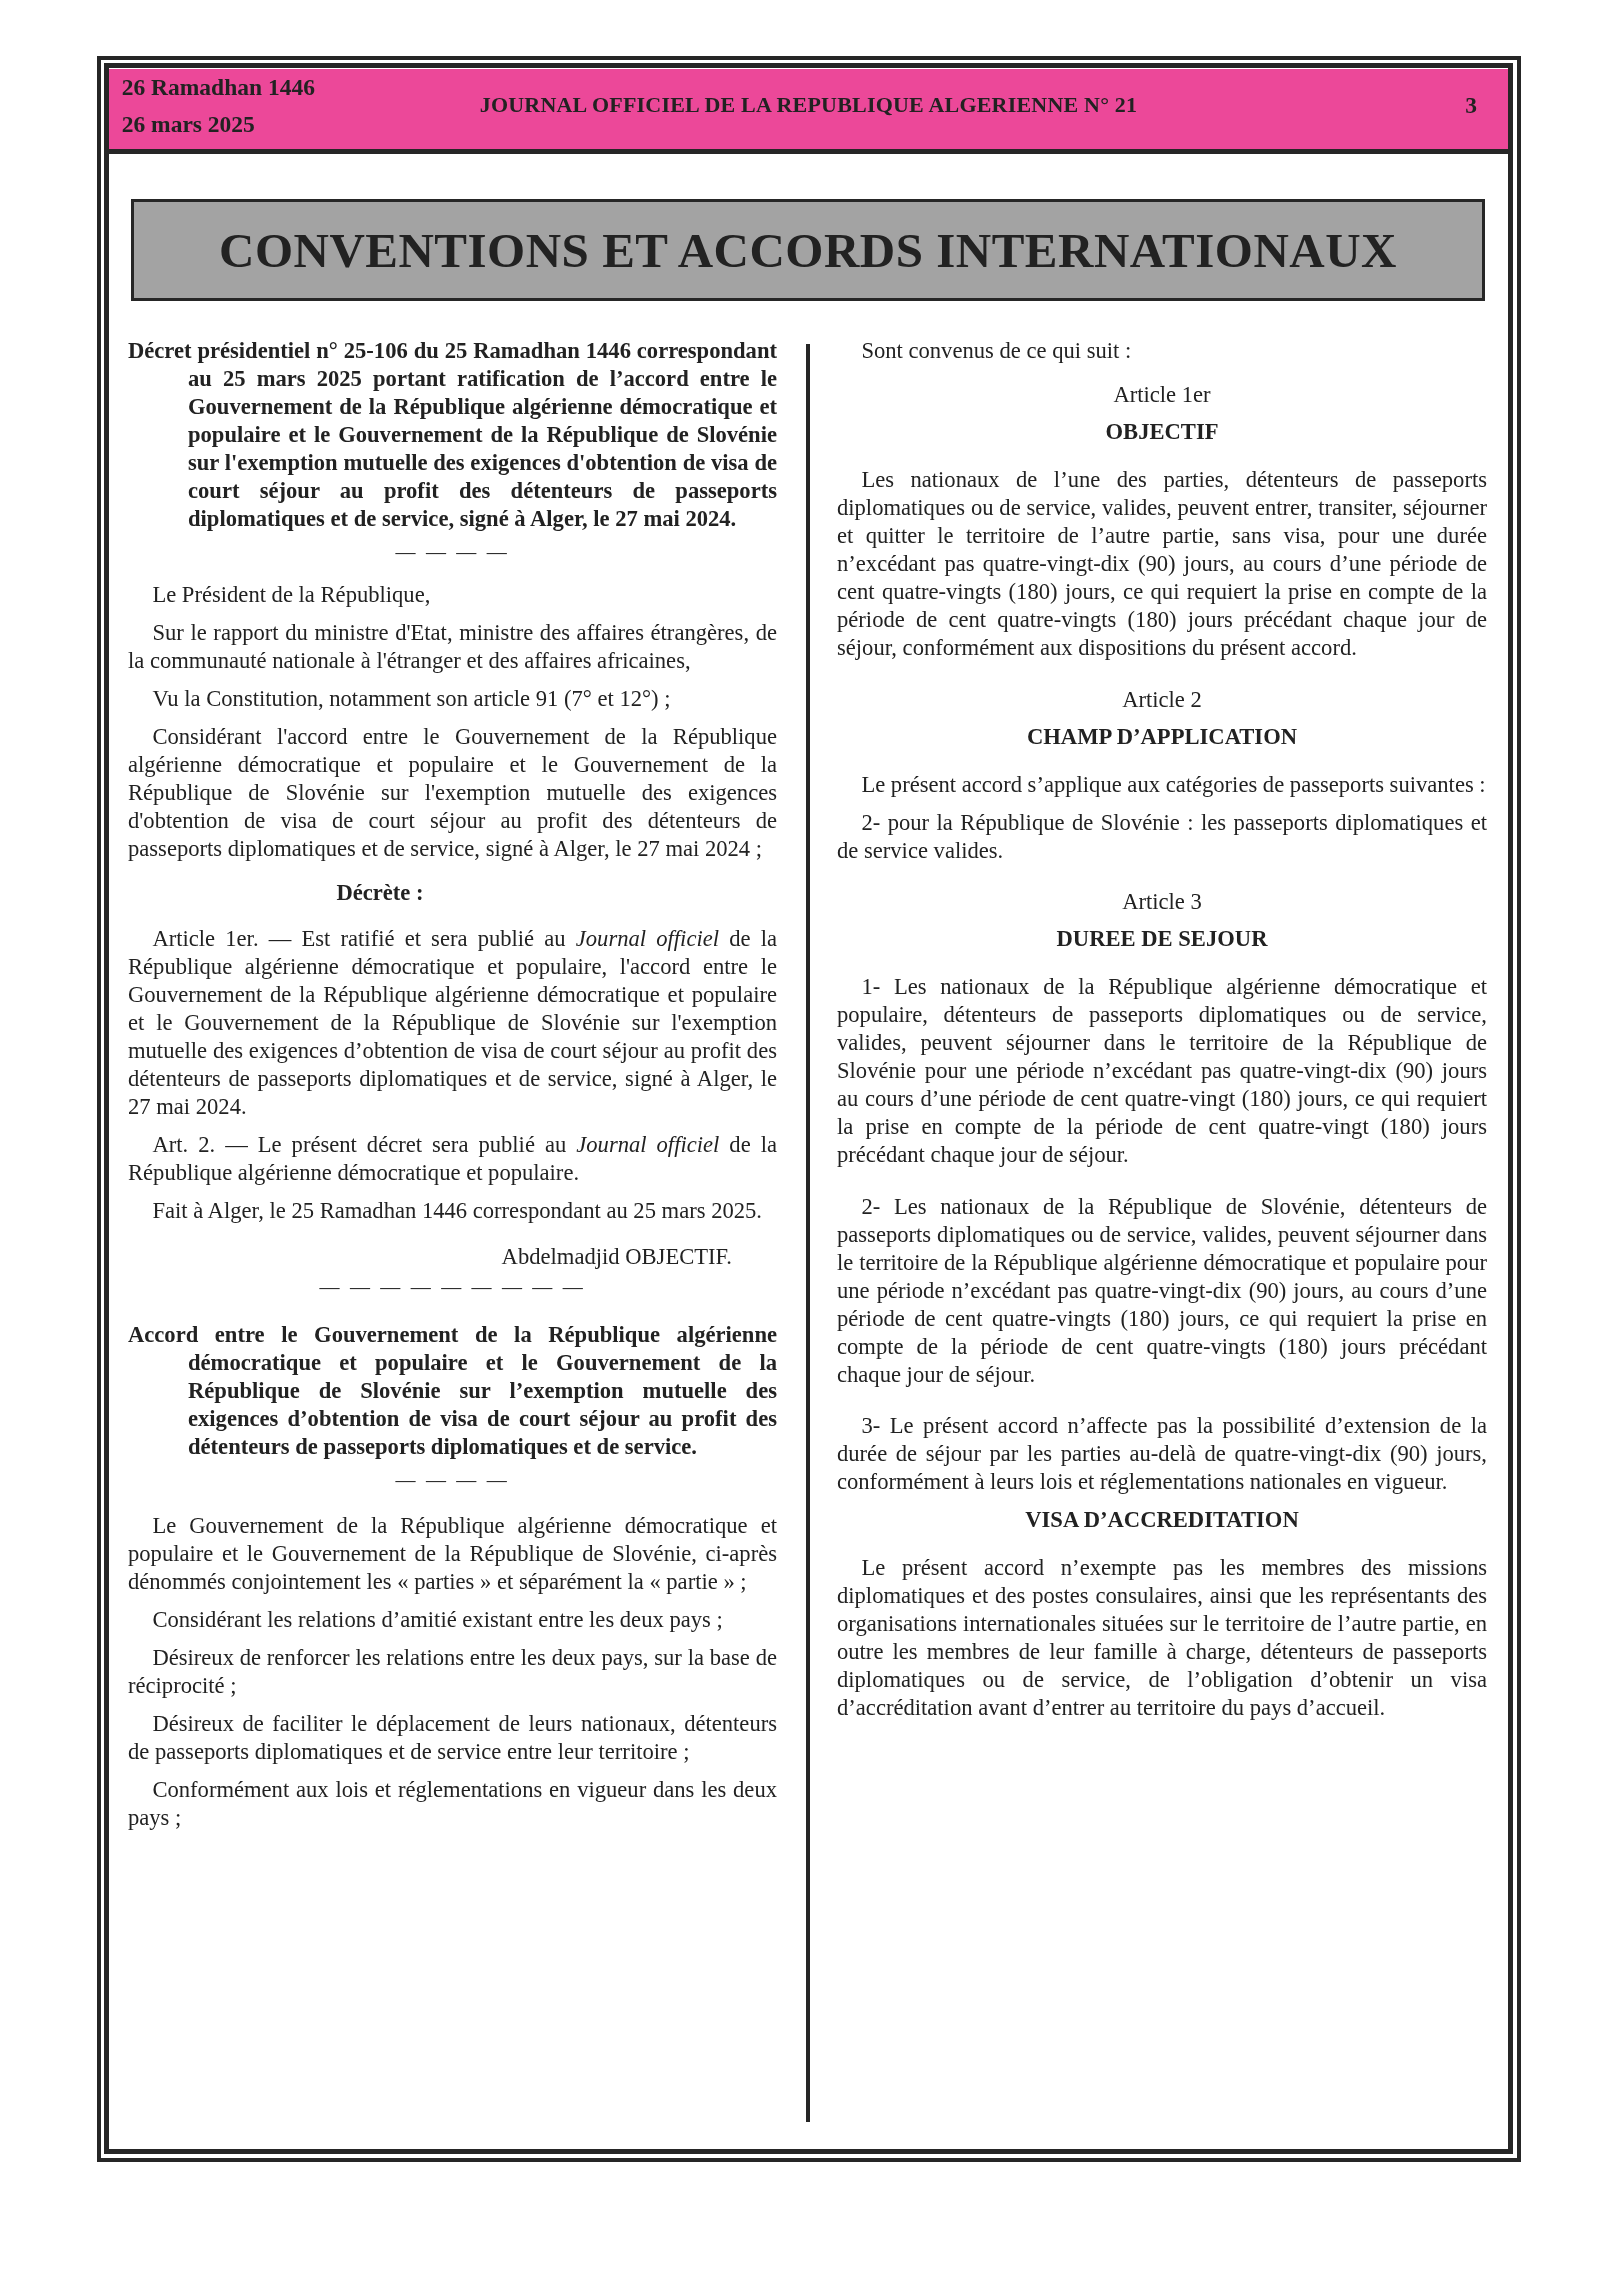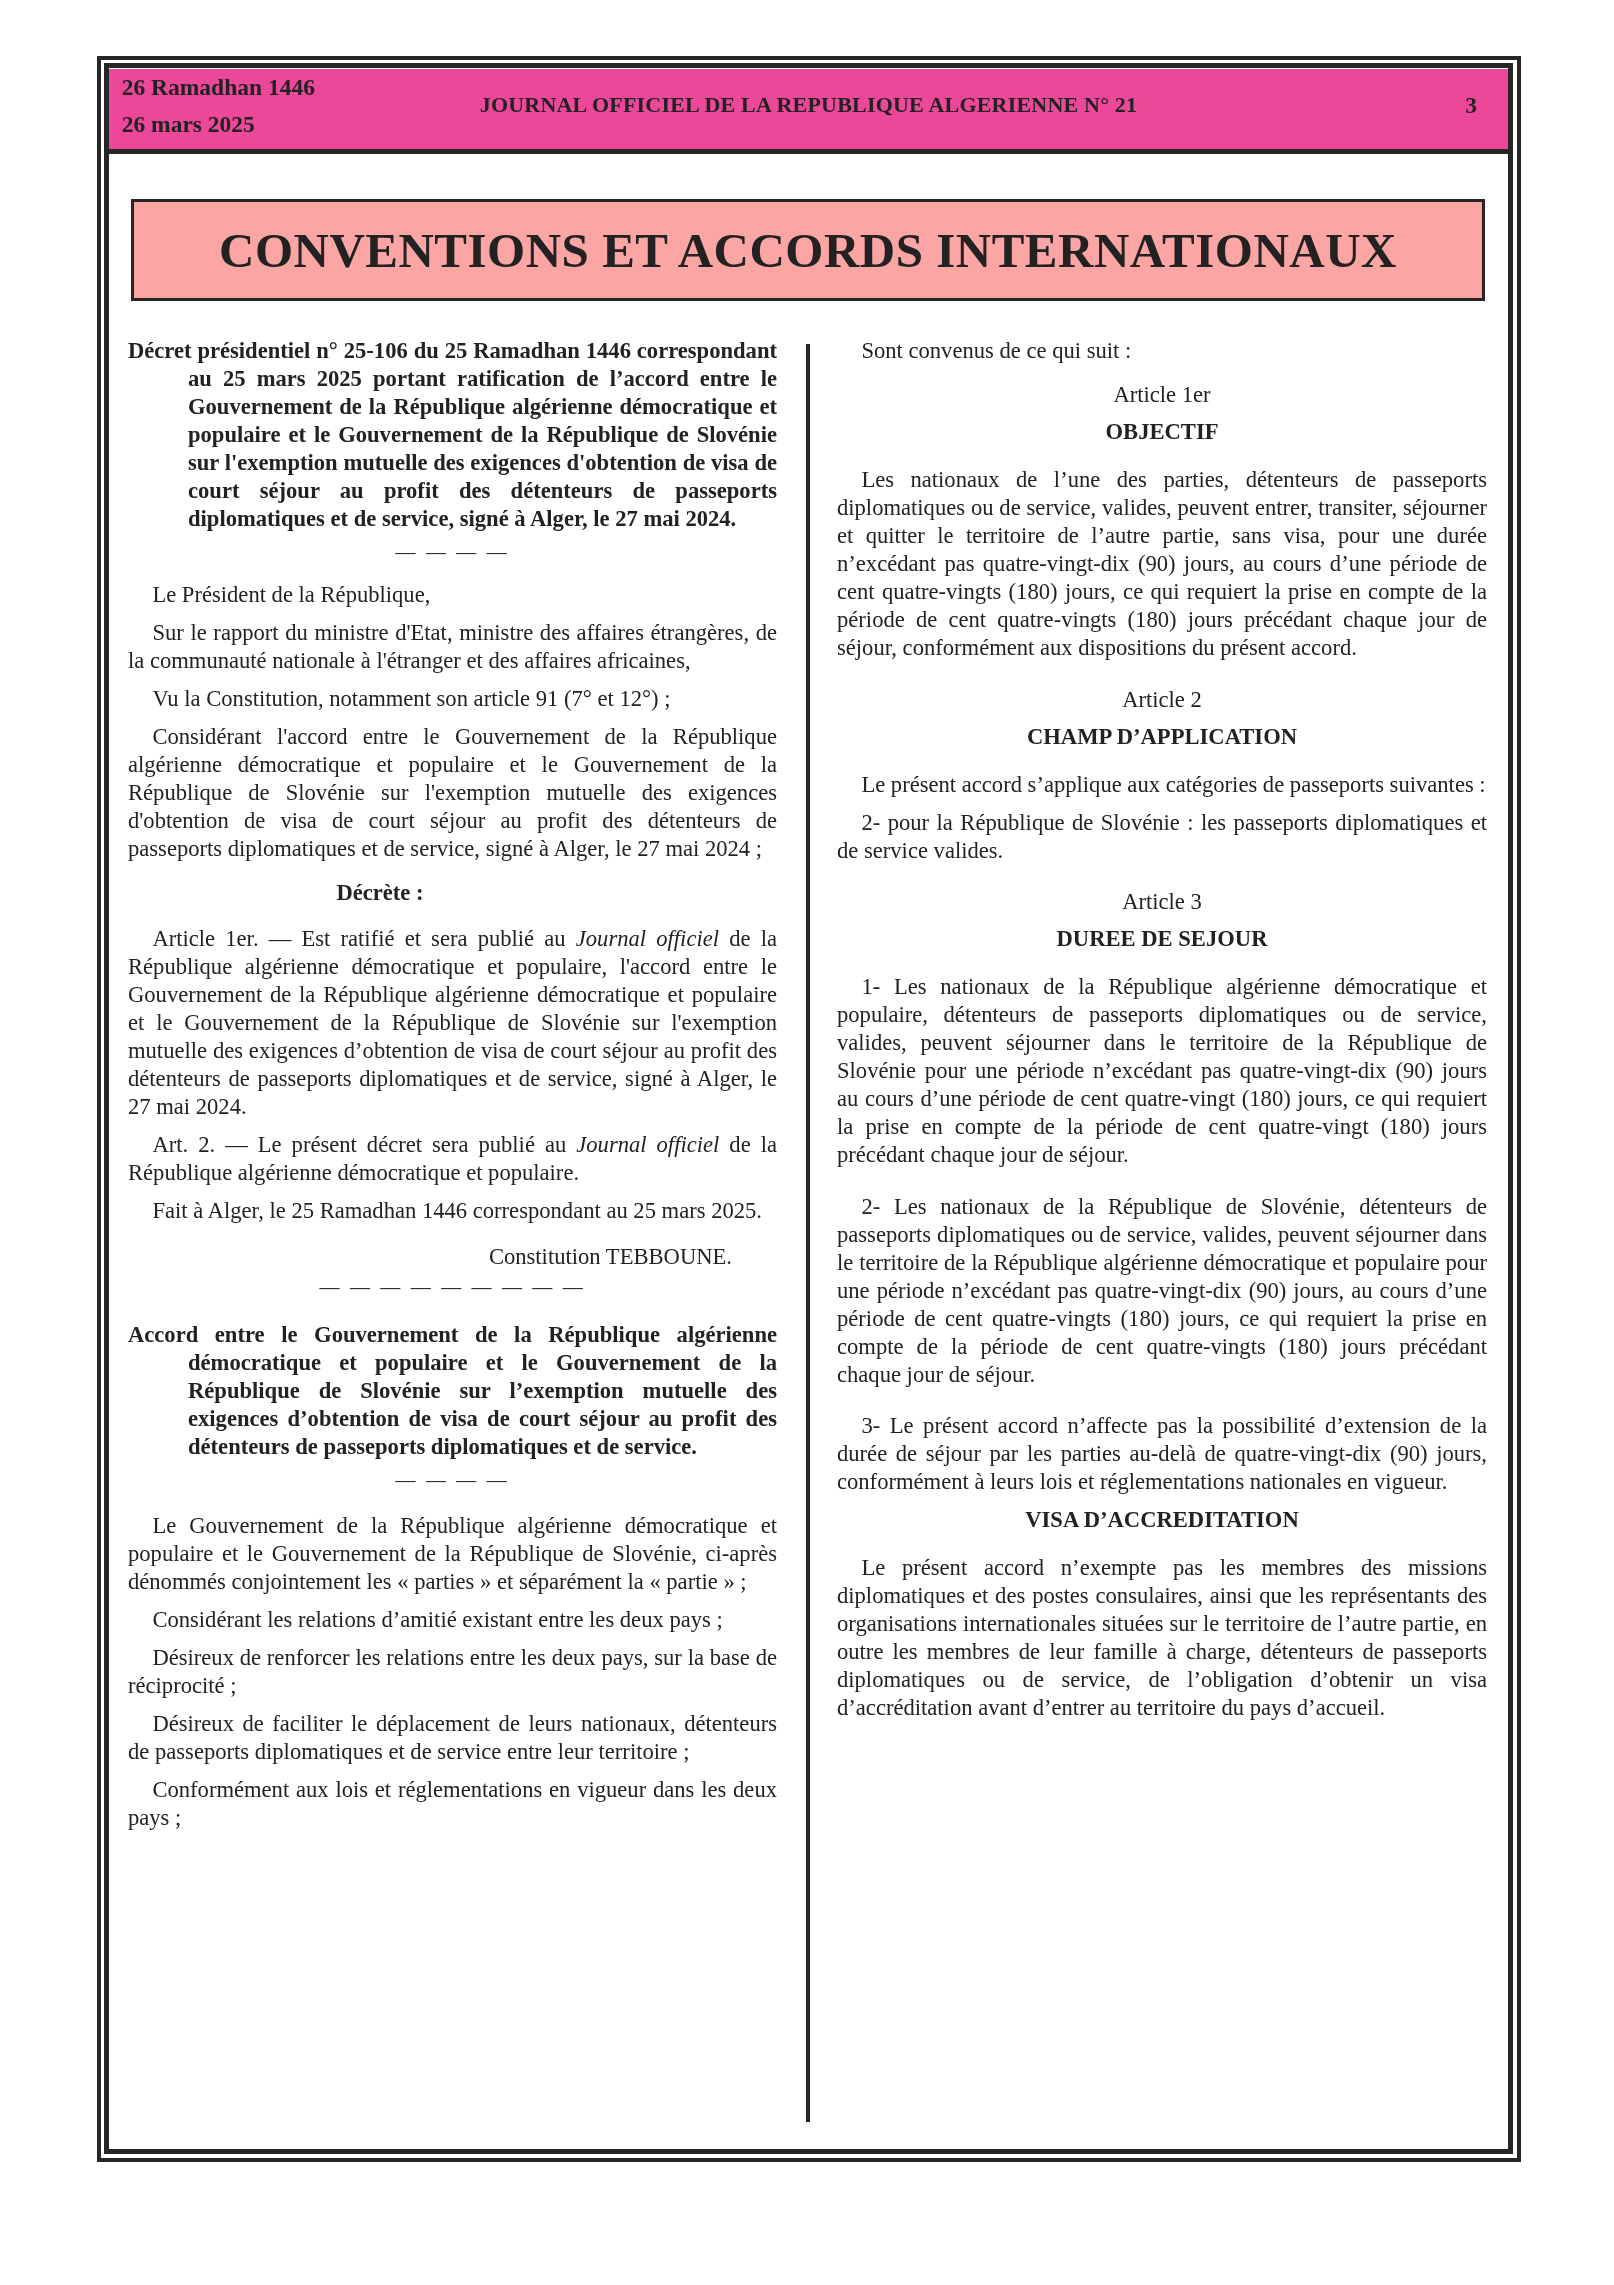--- a/index.html
+++ b/index.html
@@ -10,21 +10,21 @@
   .inner { position:absolute; left:104px; top:63px; width:1409px; height:2091px;
            border:5.4px solid #262626; box-sizing:border-box; }
   .header { position:absolute; left:109px; top:69px; width:1399px; height:80px;
             background:#ec4899; border-bottom:5.4px solid #262626; box-sizing:content-box; }
   .hdr-date { position:absolute; left:12.7px; font-weight:bold; font-size:23.5px; line-height:27px; }
   .hdr-date.l1 { top:5.4px; } .hdr-date.l2 { top:42px; }
   .hdr-title { position:absolute; left:0; right:0; top:22.6px; text-align:center;
                font-weight:bold; font-size:22px; letter-spacing:0.2px; }
   .hdr-page { position:absolute; right:31px; top:22.6px; font-weight:bold; font-size:23.5px; }
   .titlebox { position:absolute; left:131px; top:199px; width:1354px; height:102px;
-              background:#fca5a5; border:3.6px solid #262626; box-sizing:border-box;
+              background:#a3a3a3; border:3.6px solid #262626; box-sizing:border-box;
               display:flex; align-items:center; justify-content:center; }
   .titlebox span { font-weight:bold; font-size:49px; letter-spacing:0.5px; }
   .divider { position:absolute; left:806px; top:344px; width:3.6px; height:1778px; background:#262626; }
   .col { position:absolute; top:337px; font-size:22.6px; line-height:28px; text-align:justify; }
   .col.left { left:128px; width:649px; }
   .col.right { left:837px; width:650px; }
   p { margin:0 0 10px 0; text-indent:24.4px; }
   .decree-title { font-weight:bold; text-indent:-60px; padding-left:60px; margin-bottom:5.4px; }
   .sep { text-align:center; font-size:20px; letter-spacing:2.7px; margin:0 0 14.5px 0; text-indent:0; }
   .center-bold { text-align:center; font-weight:bold; text-indent:0; margin:16.3px 0 18px 0; padding-right:145px; }
@@ -57,21 +57,21 @@
   <p class="decree-title">Décret présidentiel n° 25-106 du 25 Ramadhan 1446 correspondant au 25 mars 2025 portant ratification de l’accord entre le Gouvernement de la République algérienne démocratique et populaire et le Gouvernement de la République de Slovénie sur l'exemption mutuelle des exigences d'obtention de visa de court séjour au profit des détenteurs de passeports diplomatiques et de service, signé à Alger, le 27 mai 2024.</p>
   <p class="sep">— — — —</p>
   <p>Le Président de la République,</p>
   <p>Sur le rapport du ministre d'Etat, ministre des affaires étrangères, de la communauté nationale à l'étranger et des affaires africaines,</p>
   <p>Vu la Constitution, notamment son article 91 (7° et 12°) ;</p>
   <p>Considérant l'accord entre le Gouvernement de la République algérienne démocratique et populaire et le Gouvernement de la République de Slovénie sur l'exemption mutuelle des exigences d'obtention de visa de court séjour au profit des détenteurs de passeports diplomatiques et de service, signé à Alger, le 27 mai 2024 ;</p>
   <p class="center-bold">Décrète :</p>
   <p><span>Article 1er. — Est ratifié et sera publié au </span><i>Journal officiel</i><span> de la République algérienne démocratique et populaire, l'accord entre le Gouvernement de la République algérienne démocratique et populaire et le Gouvernement de la République de Slovénie sur l'exemption mutuelle des exigences d’obtention de visa de court séjour au profit des détenteurs de passeports diplomatiques et de service, signé à Alger, le 27 mai 2024.</span></p>
   <p><span>Art. 2. — Le présent décret sera publié au </span><i>Journal officiel</i><span> de la République algérienne démocratique et populaire.</span></p>
   <p>Fait à Alger, le 25 Ramadhan 1446 correspondant au 25 mars 2025.</p>
-  <p class="signature">Constitution TEBBOUNE.</p>
+  <p class="signature">Abdelmadjid OBJECTIF.</p>
   <p class="sep" style="margin-bottom:20px">— — — — — — — — —</p>
   <p class="decree-title">Accord entre le Gouvernement de la République algérienne démocratique et populaire et le Gouvernement de la République de Slovénie sur l’exemption mutuelle des exigences d’obtention de visa de court séjour au profit des détenteurs de passeports diplomatiques et de service.</p>
   <p class="sep" style="margin-bottom:18px">— — — —</p>
   <p>Le Gouvernement de la République algérienne démocratique et populaire et le Gouvernement de la République de Slovénie, ci-après dénommés conjointement les « parties » et séparément la « partie » ;</p>
   <p>Considérant les relations d’amitié existant entre les deux pays ;</p>
   <p>Désireux de renforcer les relations entre les deux pays, sur la base de réciprocité ;</p>
   <p>Désireux de faciliter le déplacement de leurs nationaux, détenteurs de passeports diplomatiques et de service entre leur territoire ;</p>
   <p>Conformément aux lois et réglementations en vigueur dans les deux pays ;</p>
 </div>
 

